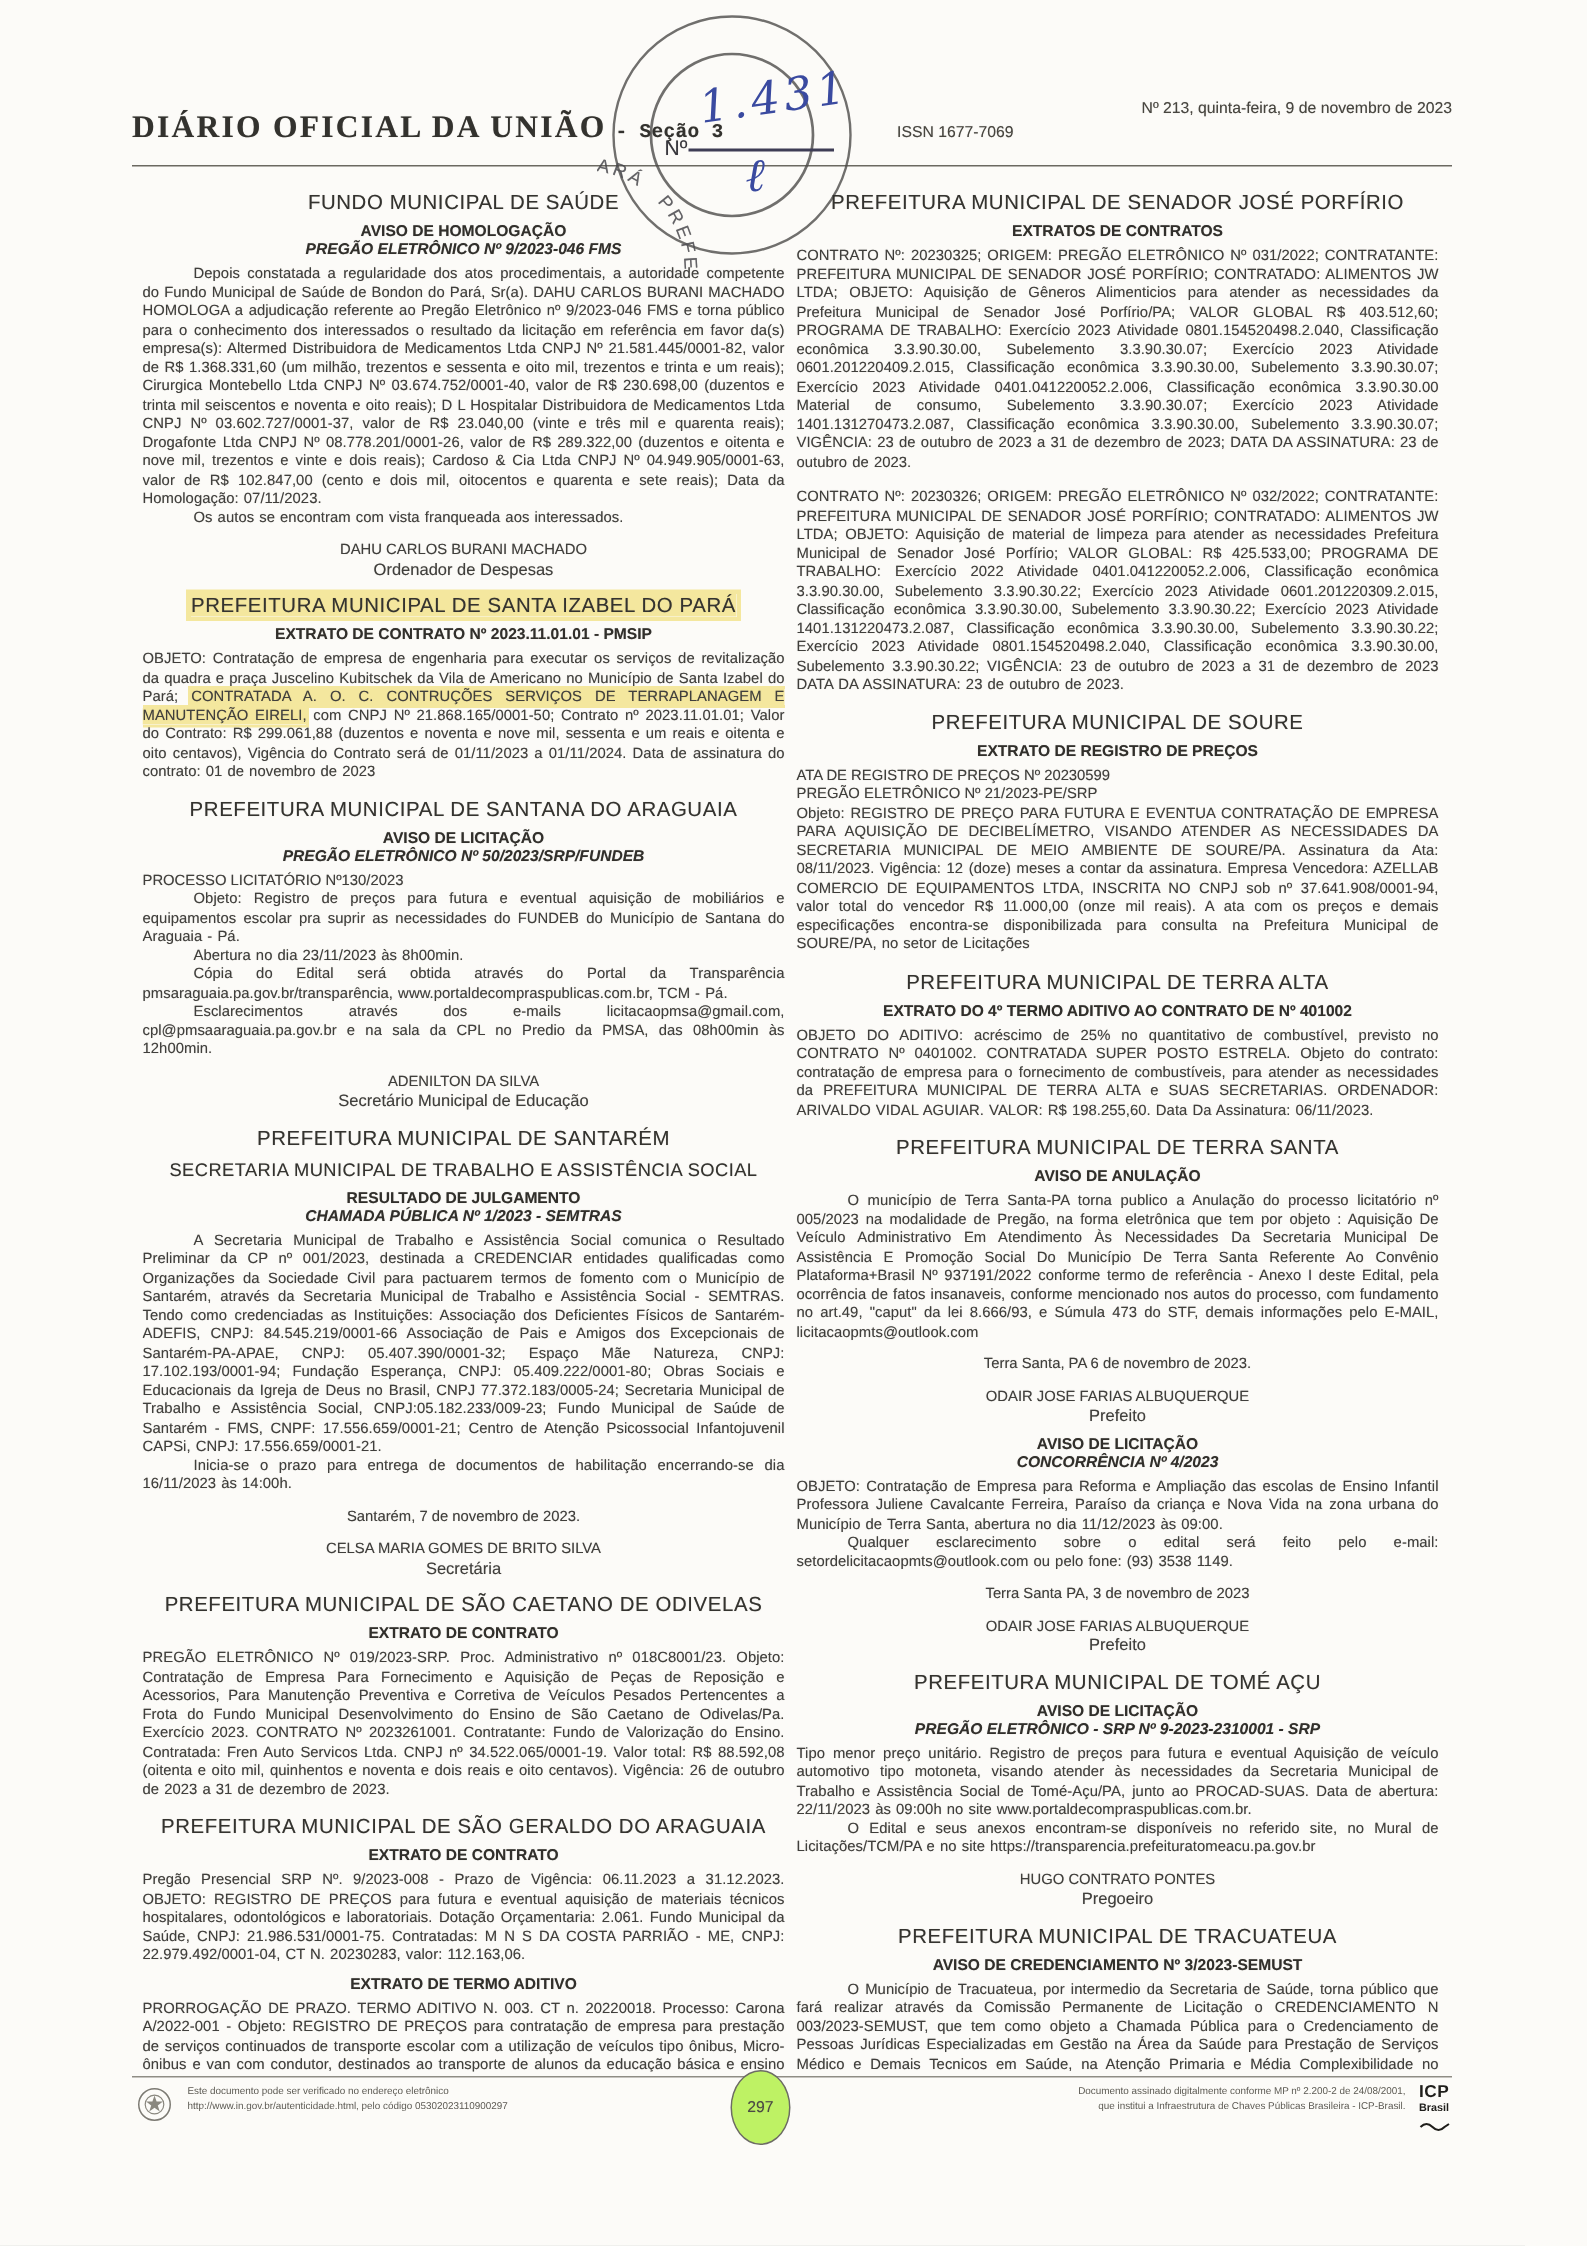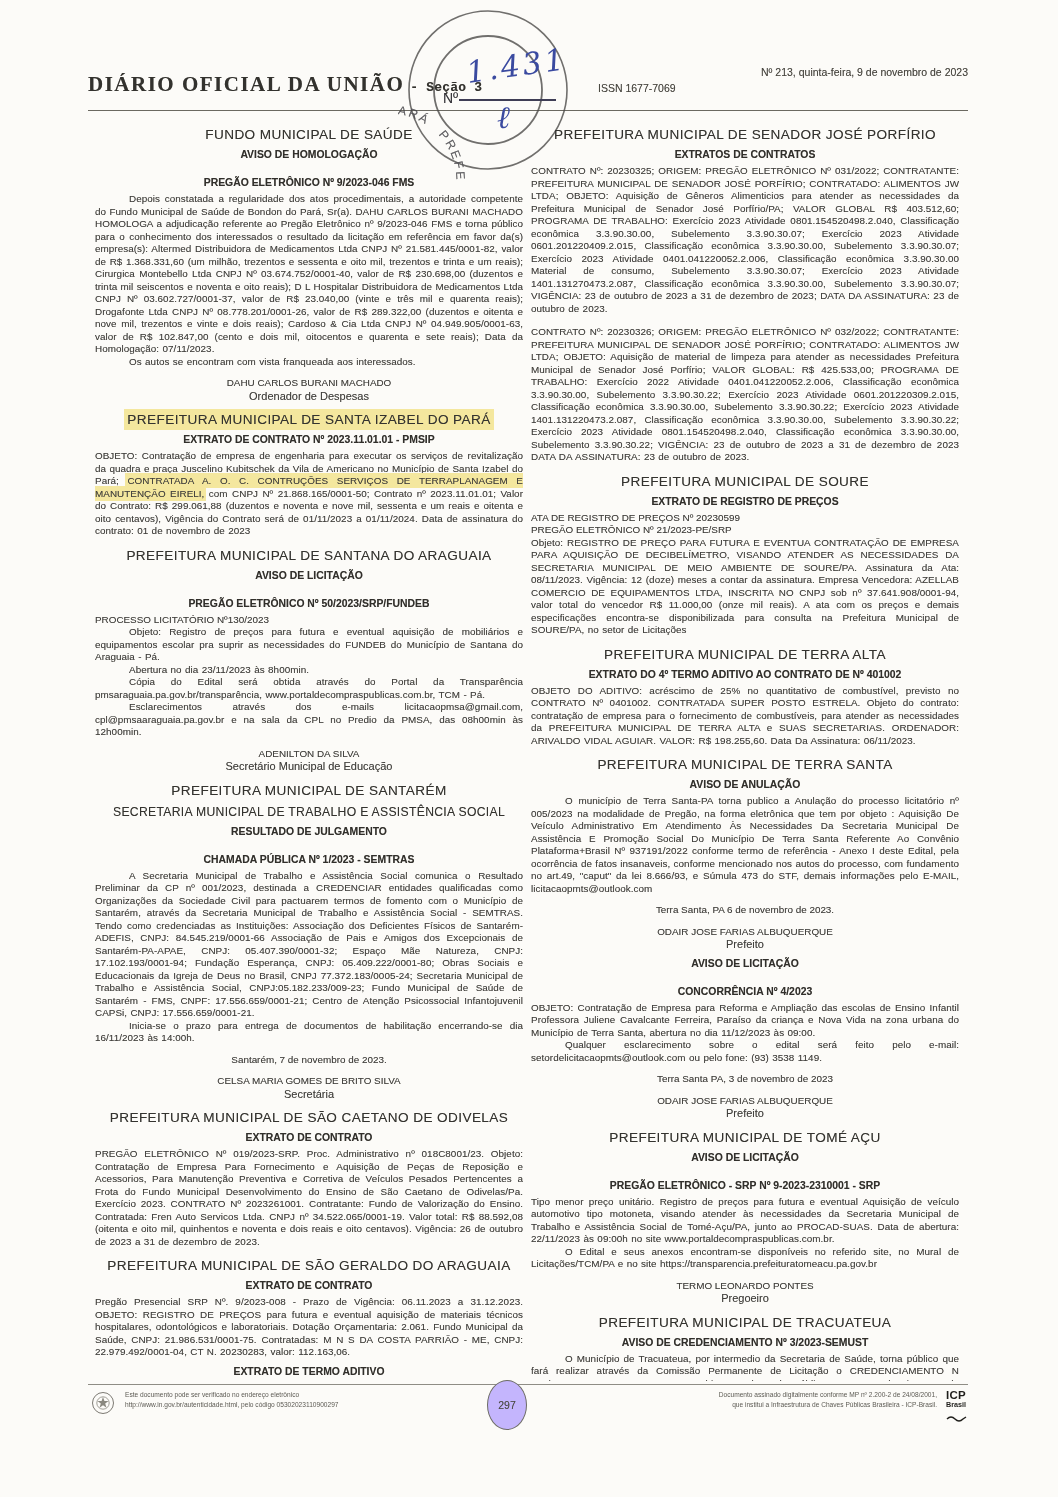--- a/index.html
+++ b/index.html
@@ -22,39 +22,39 @@
           font-size:30px;color:#3a4aa0;transform:rotate(-8deg);letter-spacing:3px;text-shadow:none;}
   .hw-init{position:absolute;left:497px;top:99px;font-family:"DejaVu Serif",serif;font-style:italic;
            font-size:31px;color:#3a4aa0;text-shadow:none;}
   
   .content{position:absolute;left:95px;top:117px;width:868px;height:1264px;display:flex;gap:8px;overflow:hidden;}
   .col{width:428px;}
   .blk{}
   .org{text-align:center;font-size:13.6px;letter-spacing:.4px;color:#34332f;margin:10px 0 2px;}
   .suborg{text-align:center;font-size:12.2px;letter-spacing:.3px;color:#34332f;margin:7px 0 0;}
   .head{text-align:center;font-weight:700;font-size:10.4px;color:#312f2b;margin:7px 0 0;}
-  .head + .head{margin-top:17px;}
+  .head + .head{margin-top:1px;font-style:italic;}
   .para{text-align:justify;text-indent:34px;font-size:9.9px;line-height:12.5px;margin:5px 0 0;
         word-spacing:.6px;letter-spacing:.04px;}
   .line{font-size:9.9px;line-height:12.5px;margin:5px 0 0;}
   .flush{text-indent:0;}
   .cont{margin-top:0;}
   .gap{margin-top:11px;}
   .center{text-align:center;font-size:9.9px;line-height:12.5px;margin-top:9px;}
   .sig-name{text-align:center;font-size:9.9px;line-height:12.5px;margin-top:9px;}
   .sig-role{text-align:center;font-size:11px;line-height:12.5px;margin-top:0;margin-bottom:2px;}
   .hl{background:#f4e79e;box-shadow:0 0 0 2px #f4e79e;}
   .org .hl{box-shadow:0 0 0 3px #f4e79e;}
   
   .footer-rule{position:absolute;left:88px;width:880px;top:1384px;border-top:1px solid #8f8d85;}
   .footer-left{position:absolute;left:90px;top:1390px;display:flex;gap:9px;align-items:flex-start;}
   .foot-text{font-size:6.6px;line-height:9.5px;color:#5c5a53;text-shadow:none;}
   .foot-text.right{text-align:right;}
   .page-oval{position:absolute;left:487px;top:1380px;width:38px;height:48px;border:1.3px solid #6d6c65;
-             border-radius:50%;background:#c4b5fd;display:flex;align-items:center;justify-content:center;
+             border-radius:50%;background:#bef264;display:flex;align-items:center;justify-content:center;
              font-size:10.5px;color:#4c4b45;}
   .footer-right{position:absolute;right:90px;top:1390px;display:flex;gap:9px;align-items:flex-start;}
   .icp{color:#1f1e1b;text-shadow:none;}
   .icp-top{font-weight:700;font-size:11.5px;letter-spacing:.3px;line-height:11px;}
   .icp-bottom{font-weight:700;font-size:7.2px;line-height:8px;}
 </style>
 </head>
 <body>
 
 <div class="page">
@@ -149,21 +149,21 @@
         <div class="blk para flush"><span>OBJETO: Contratação de Empresa para Reforma e Ampliação das escolas de Ensino Infantil Professora Juliene Cavalcante Ferreira, Paraíso da criança e Nova Vida na zona urbana do Município de Terra Santa, abertura no dia 11/12/2023 às 09:00.</span></div>
         <div class="blk para cont"><span>Qualquer esclarecimento sobre o edital será feito pelo e-mail: setordelicitacaopmts@outlook.com ou pelo fone: (93) 3538 1149.</span></div>
         <div class="blk center"><span>Terra Santa PA, 3 de novembro de 2023</span></div>
         <div class="blk sig-name cont"><span>ODAIR JOSE FARIAS ALBUQUERQUE</span></div>
         <div class="blk sig-role"><span>Prefeito</span></div>
         <div class="blk org"><span>PREFEITURA MUNICIPAL DE TOMÉ AÇU</span></div>
         <div class="blk head"><span>AVISO DE LICITAÇÃO</span></div>
         <div class="blk head"><span>PREGÃO ELETRÔNICO - SRP Nº 9-2023-2310001 - SRP</span></div>
         <div class="blk para flush"><span>Tipo menor preço unitário. Registro de preços para futura e eventual Aquisição de veículo automotivo tipo motoneta, visando atender às necessidades da Secretaria Municipal de Trabalho e Assistência Social de Tomé-Açu/PA, junto ao PROCAD-SUAS. Data de abertura: 22/11/2023 às 09:00h no site www.portaldecompraspublicas.com.br.</span></div>
         <div class="blk para cont"><span>O Edital e seus anexos encontram-se disponíveis no referido site, no Mural de Licitações/TCM/PA e no site https://transparencia.prefeituratomeacu.pa.gov.br</span></div>
-        <div class="blk sig-name"><span>TERMO LEONARDO PONTES</span></div>
+        <div class="blk sig-name"><span>HUGO CONTRATO PONTES</span></div>
         <div class="blk sig-role"><span>Pregoeiro</span></div>
         <div class="blk org"><span>PREFEITURA MUNICIPAL DE TRACUATEUA</span></div>
         <div class="blk head"><span>AVISO DE CREDENCIAMENTO Nº 3/2023-SEMUST</span></div>
         <div class="blk para"><span>O Município de Tracuateua, por intermedio da Secretaria de Saúde, torna público que fará realizar através da Comissão Permanente de Licitação o CREDENCIAMENTO N 003/2023-SEMUST, que tem como objeto a Chamada Pública para o Credenciamento de Pessoas Jurídicas Especializadas em Gestão na Área da Saúde para Prestação de Serviços Médico e Demais Tecnicos em Saúde, na Atenção Primaria e Média Complexibilidade no Município de Tracuateua/PA. Dias 09 a 28/11/2023 das 08:00min as 17h:00min. Local: Av. Mario Nogueira de Sousa, s/n Centro, Tracuateua, CEP: 68.647-000, Sala da Comissão Permanente de Licitação.</span></div>
       </div>
   </div>
 
   <div class="footer-rule"></div>
 
   <div class="footer-left">

